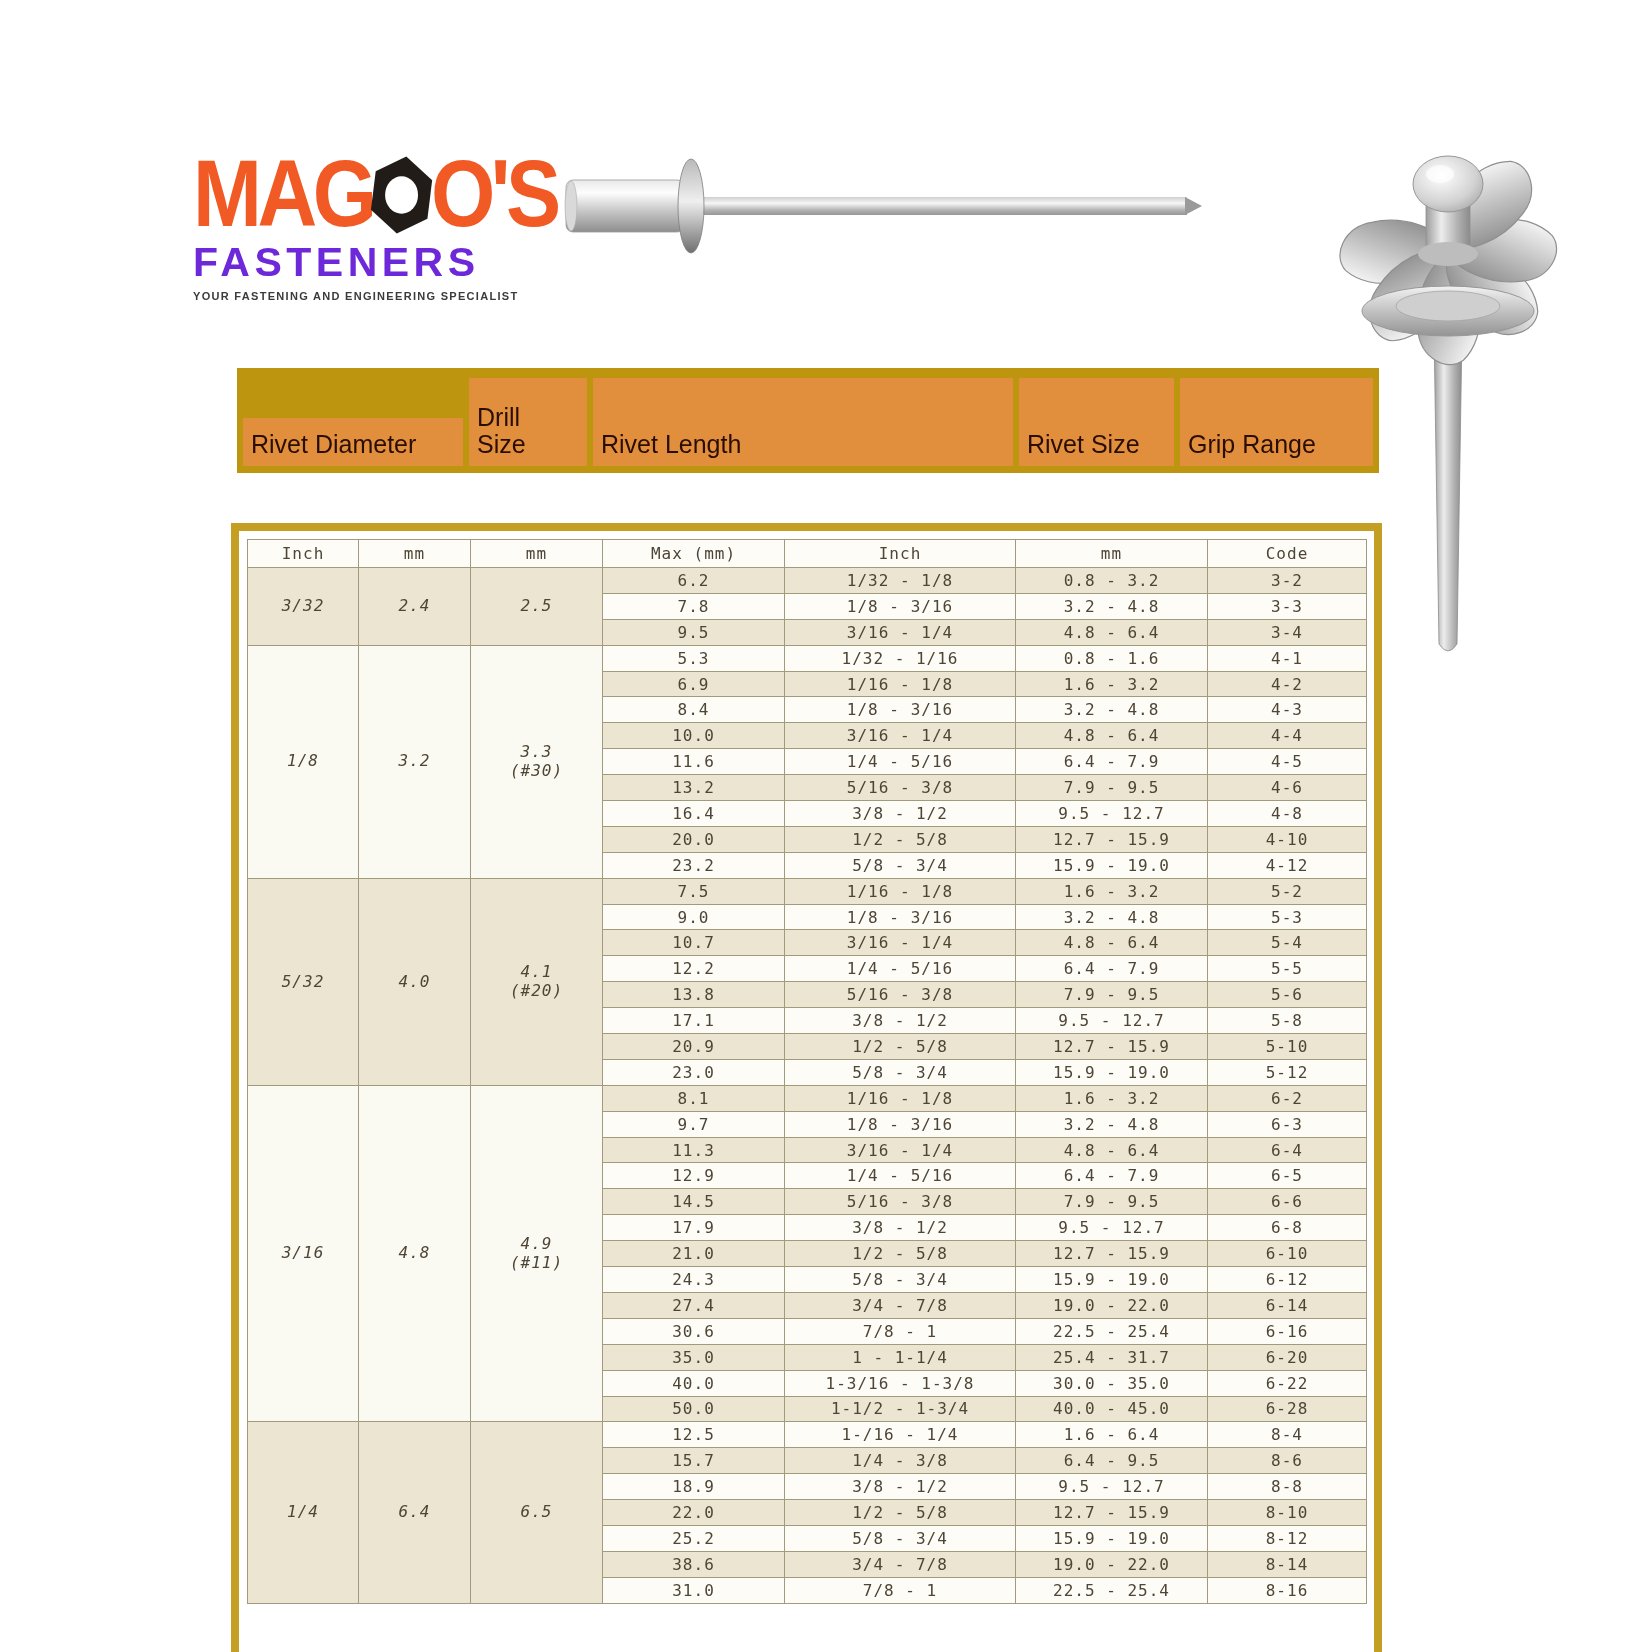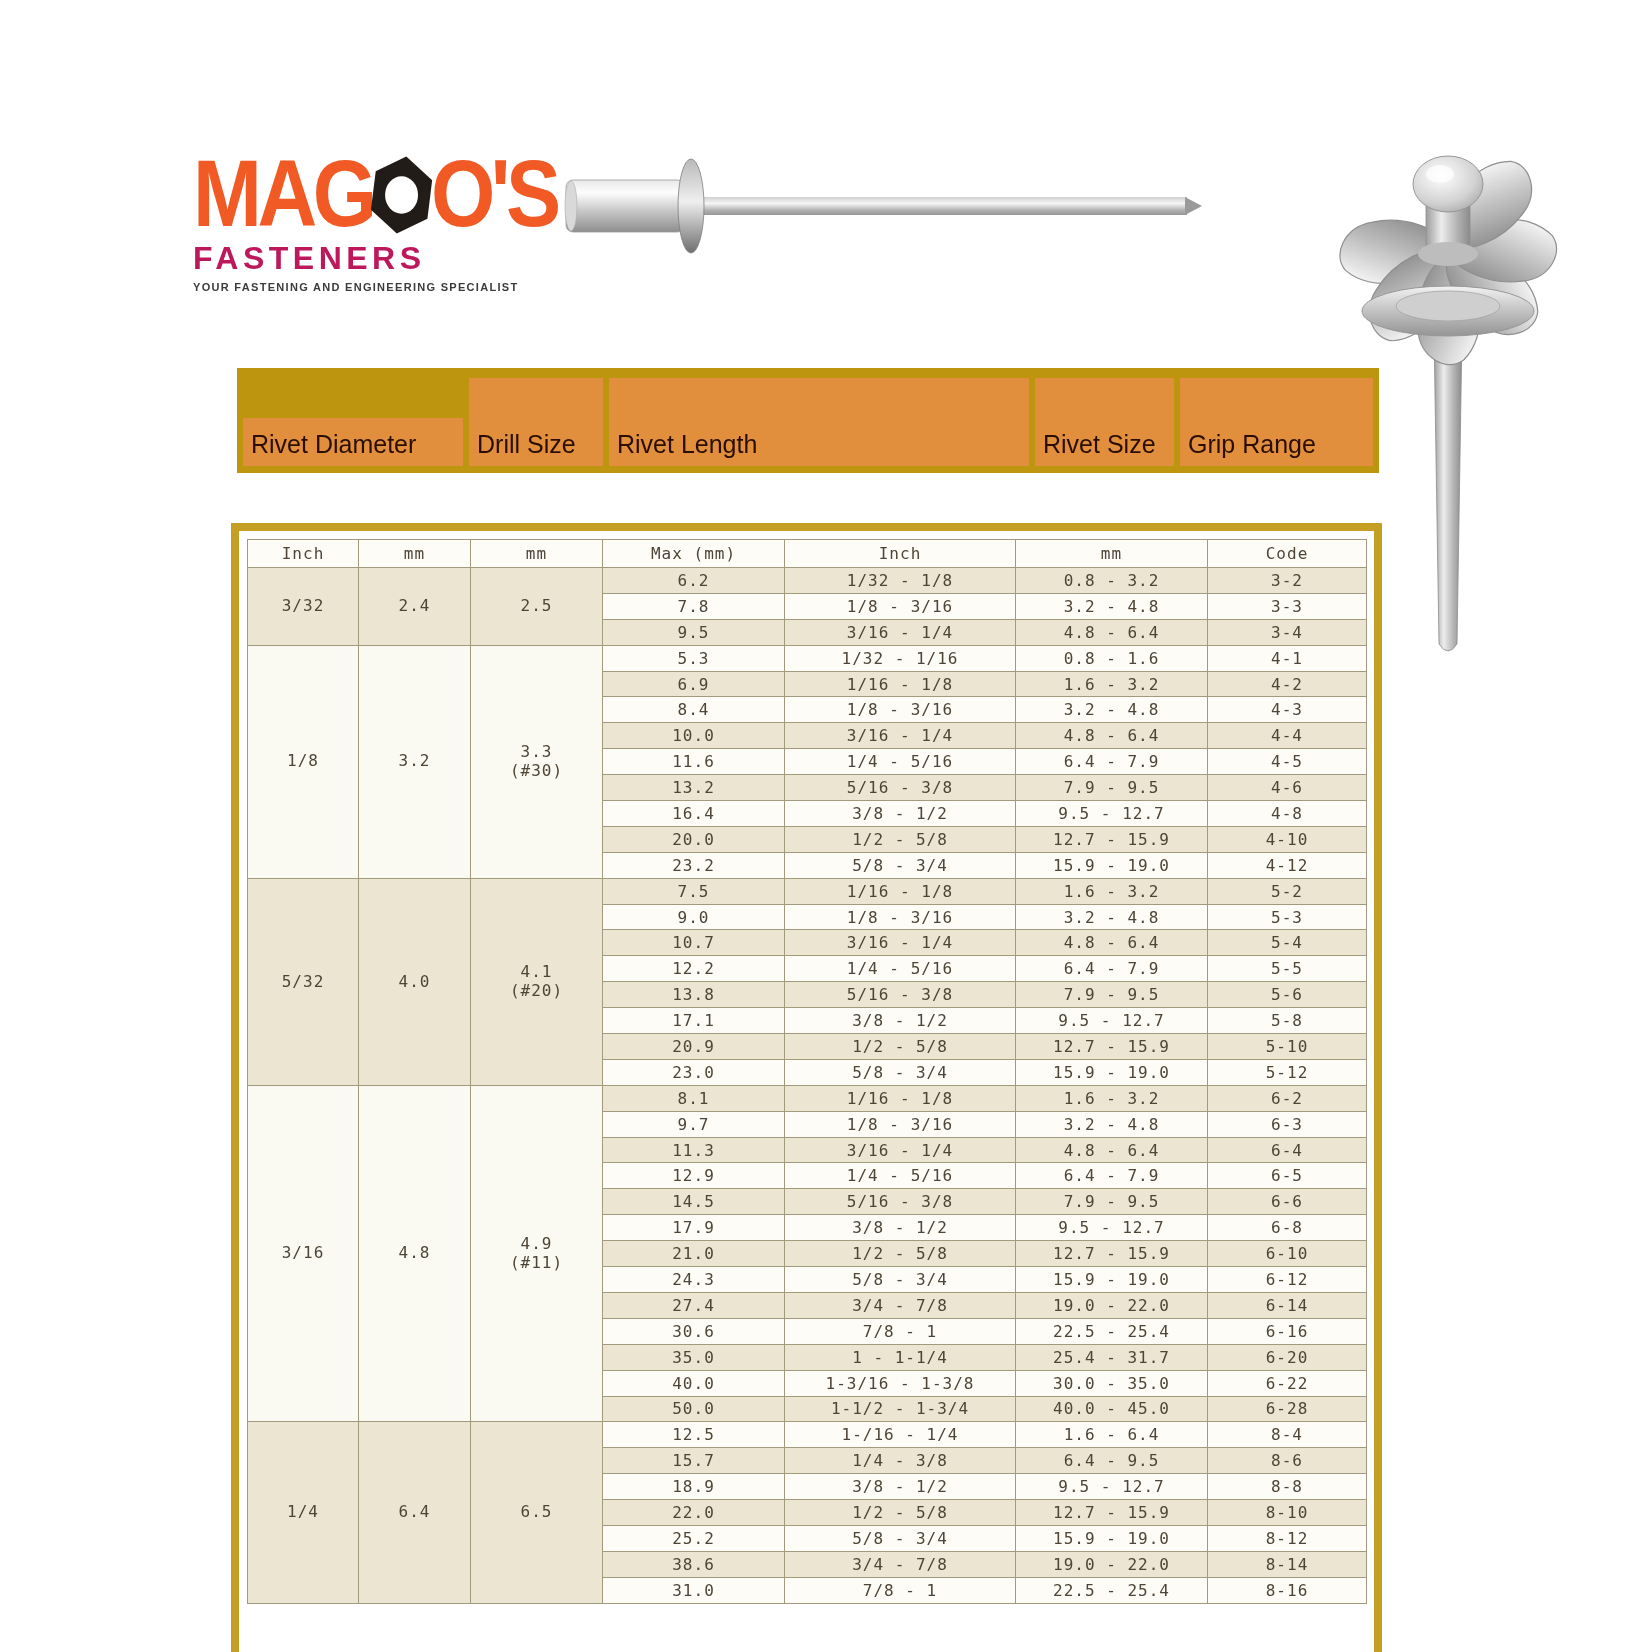--- a/index.html
+++ b/index.html
@@ -5,40 +5,40 @@
   html,body{margin:0;padding:0;}
   body{
     width:1652px;height:1652px;position:relative;background:#ffffff;
     font-family:"Liberation Sans",sans-serif;overflow:hidden;
   }
   
   .logo{position:absolute;left:193px;top:148px;width:340px;}
   .logo-line1{display:flex;align-items:center;transform:scaleX(.88);transform-origin:left center;height:92px;}
   .logo-word{font-size:94px;font-weight:800;letter-spacing:-5px;color:#F15A24;line-height:1;}
   .logo-hex{width:72px;height:84px;margin:0 -3px;flex:0 0 auto;transform:translateY(1px);}
-  .logo-line2{font-size:32px;font-weight:800;letter-spacing:4.5px;color:#be185d;margin-top:2px;line-height:1;}
+  .logo-line2{font-size:41px;font-weight:800;letter-spacing:4.5px;color:#6d28d9;margin-top:2px;line-height:1;}
   .logo-tagline{font-size:11px;font-weight:700;letter-spacing:1.3px;color:#3b3b3b;margin-top:8px;white-space:nowrap;line-height:1;}
   
   .rivet-img{position:absolute;left:545px;top:140px;}
   .flower-img{position:absolute;left:1320px;top:106px;}
   
   .spec-header{
     position:absolute;left:237px;top:368px;width:1142px;height:105px;
     background:#BD950F;box-sizing:border-box;
     border-top:10px solid #BD950F;border-bottom:7px solid #BD950F;
     border-left:6px solid #BD950F;border-right:6px solid #BD950F;
     display:flex;gap:6px;
   }
   .spec-cell{
     background:#E28F3D;display:flex;align-items:flex-end;
     padding:6px 6px 8px 8px;box-sizing:border-box;
     font-size:25px;color:#2A0E04;line-height:1.08;
   }
   .spec-cell.c0{width:220px;margin-top:40px;}
-  .spec-cell.c1{width:134px;padding-right:20px;}
+  .spec-cell.c1{width:118px;padding-right:20px;}
   .spec-cell.c2{width:420px;}
   .spec-cell.c3{width:193px;}
   .spec-cell.c4{width:157px;flex:1;}
   
   .table-frame{
     position:absolute;left:231px;top:523px;width:1151px;height:1322px;
     box-sizing:border-box;border:8px solid #C49F24;background:#ffffff;padding:8px;
   }
   table.rivet-table{
     border-collapse:collapse;table-layout:fixed;width:1119px;
@@ -46,21 +46,21 @@
     letter-spacing:1px;
   }
   .rivet-table th,.rivet-table td{
     border:1px solid #A29A7D;text-align:center;vertical-align:middle;
     padding:0 2px;overflow:hidden;white-space:nowrap;
   }
   .rivet-table th{height:27px;background:#FDFCF7;font-weight:normal;}
   .rivet-table td{height:24.9px;}
   tr.row-beige td{background:#ECE5D1;}
   tr.row-white td{background:#FDFCF7;}
-  td.group-cell{line-height:1.15;}
+  td.group-cell{line-height:1.15;font-style:italic;}
   td.group-beige{background:#ECE5D1 !important;}
   td.group-white{background:#FBFAF2 !important;}
 </style>
 </head>
 <body>
 
 <div class="logo">
   <div class="logo-line1">
     <span class="logo-word">MAG</span>
     <svg class="logo-hex" viewBox="0 0 100 112">

